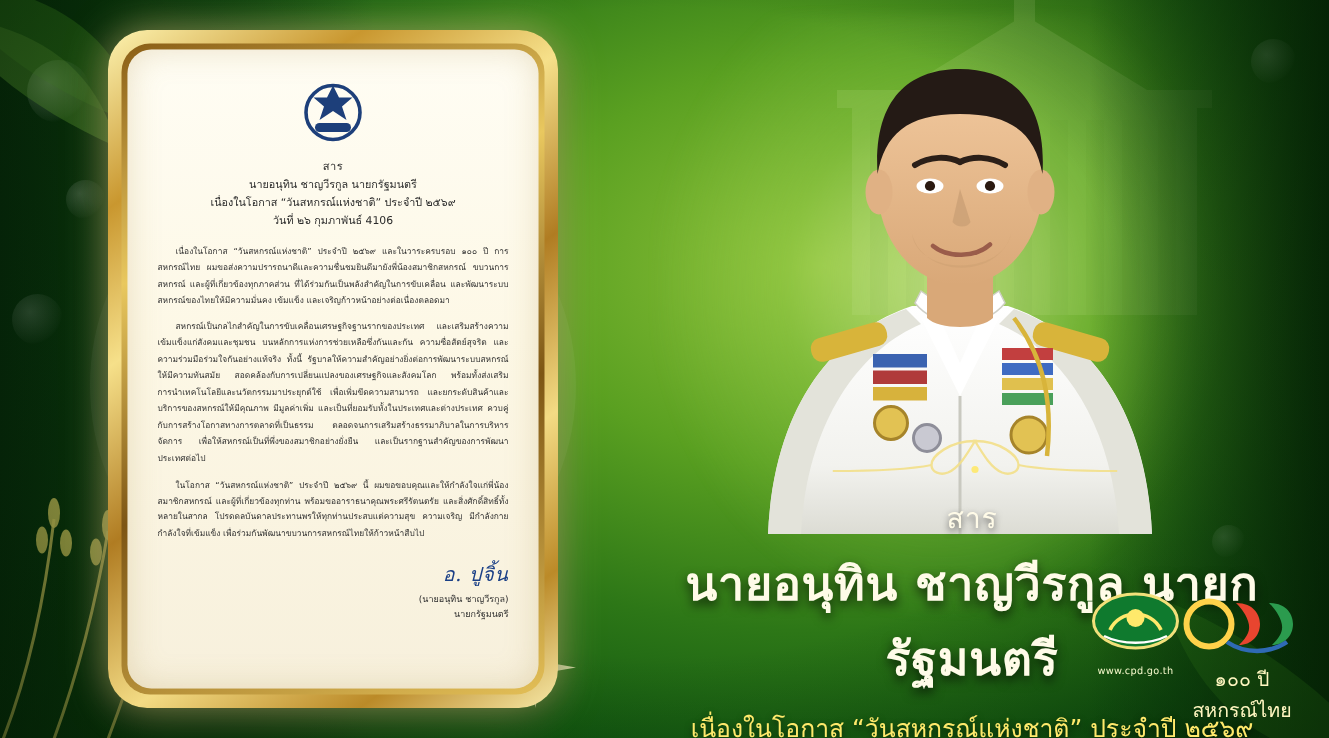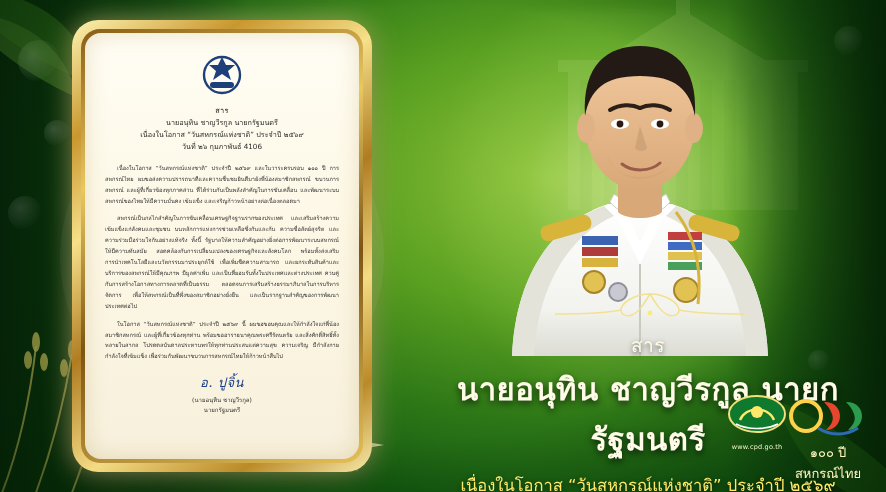--- a/index.html
+++ b/index.html
@@ -148,21 +148,21 @@
     margin-top: 10px;
     color: #2d2d2d;
     font-size: 5.6px;
     line-height: 1.95;
     text-align: justify;
     text-justify: inter-word;
   }
   .letter-body p { margin: 0 0 7px 0; text-indent: 12px; }
   .sig-wrap {
     margin-top: 10px;
-    text-align: center;
+    text-align: right;
   }
   .sig-script {
     font-family: "DejaVu Serif", "Liberation Serif", serif;
     font-style: italic;
     font-size: 13px;
     color: #1a3f86;
     letter-spacing: .5px;
     margin-bottom: 2px;
   }
   .sig-name { font-size: 6px; color: #2d2d2d; line-height: 1.7; }

